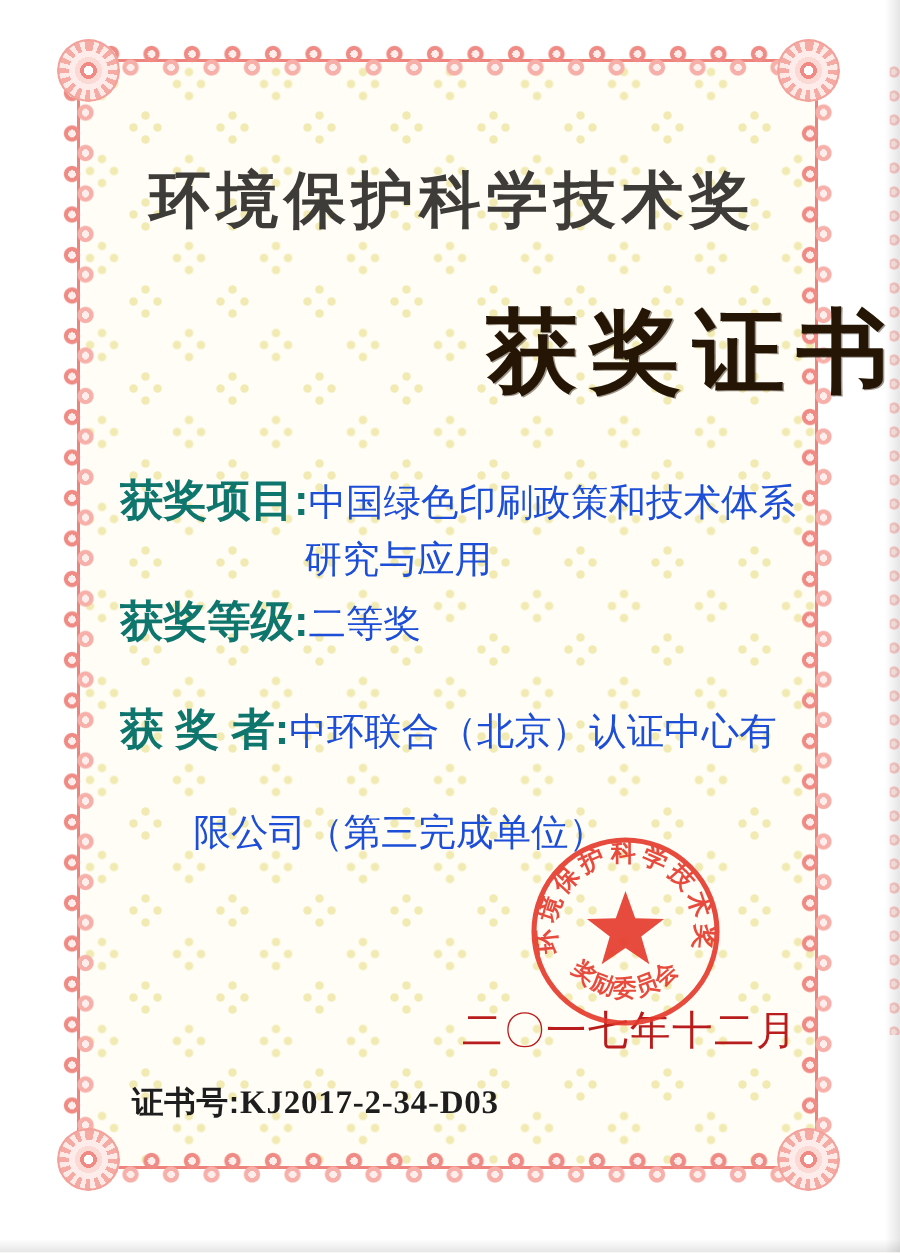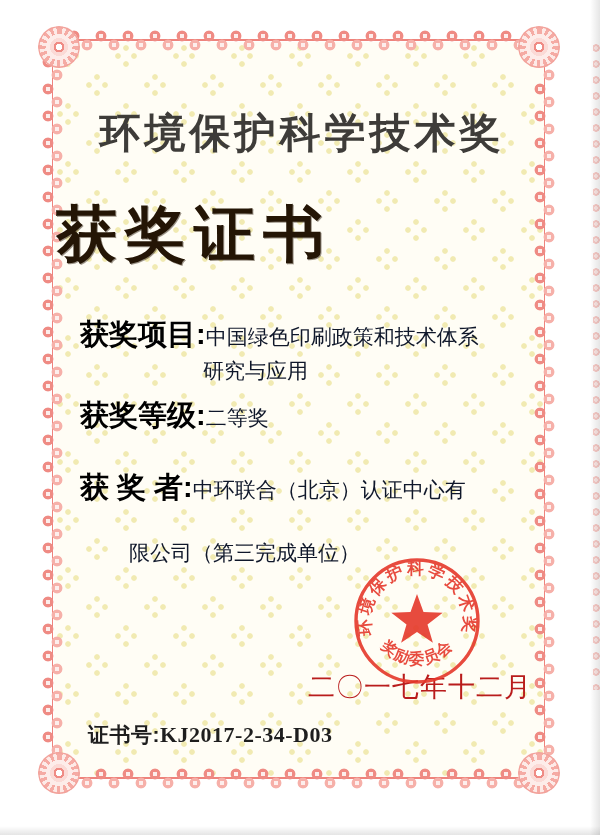--- a/index.html
+++ b/index.html
@@ -65,26 +65,26 @@
   .c-tl{left:-4px;top:-4px;}
   .c-tr{right:-4px;top:-4px;}
   .c-bl{left:-4px;bottom:-4px;}
   .c-br{right:-4px;bottom:-4px;}
 
   
   .header-title{position:absolute;left:0;right:0;top:106px;z-index:4;
     text-align:center;font-size:41px;font-weight:bold;letter-spacing:4px;padding-left:4px;
     color:#3e3c39;}
   .main-title{position:absolute;left:0;right:0;top:194px;z-index:4;
-    text-align:left;font-size:61px;font-weight:bold;letter-spacing:8px;padding-left:8px;
-    color:#241505;text-shadow:1px 1px 0 rgba(36,21,5,.45);margin-left:48px;}
+    text-align:right;font-size:61px;font-weight:bold;letter-spacing:8px;padding-left:8px;
+    color:#241505;text-shadow:1px 1px 0 rgba(36,21,5,.45);}
   .row{position:absolute;z-index:4;white-space:nowrap;line-height:1.15;}
   .field-label{font-family:"Liberation Sans","DejaVu Sans",sans-serif;
-    font-weight:bold;font-size:29px;color:#000000;}
-  .field-value{font-size:21px;color:#0f172a;}
+    font-weight:bold;font-size:29px;color:#0f766e;}
+  .field-value{font-size:25px;color:#1d4ed8;}
   .row-project{left:80px;top:318px;}
   .row-project2{left:203px;top:359px;}
   .row-grade{left:80px;top:399px;}
   .row-winner{left:80px;top:471px;}
   .row-winner2{left:129px;top:513px;margin-top:28px;}
   .date{position:absolute;left:308px;top:669px;z-index:4;
     font-size:27px;letter-spacing:1px;color:#b91c1c;}
   .cert-no{position:absolute;left:88px;top:721px;z-index:4;
     font-size:21px;font-weight:bold;color:#1e1e1e;letter-spacing:.5px;
     font-family:"Liberation Sans","DejaVu Sans",sans-serif;}

